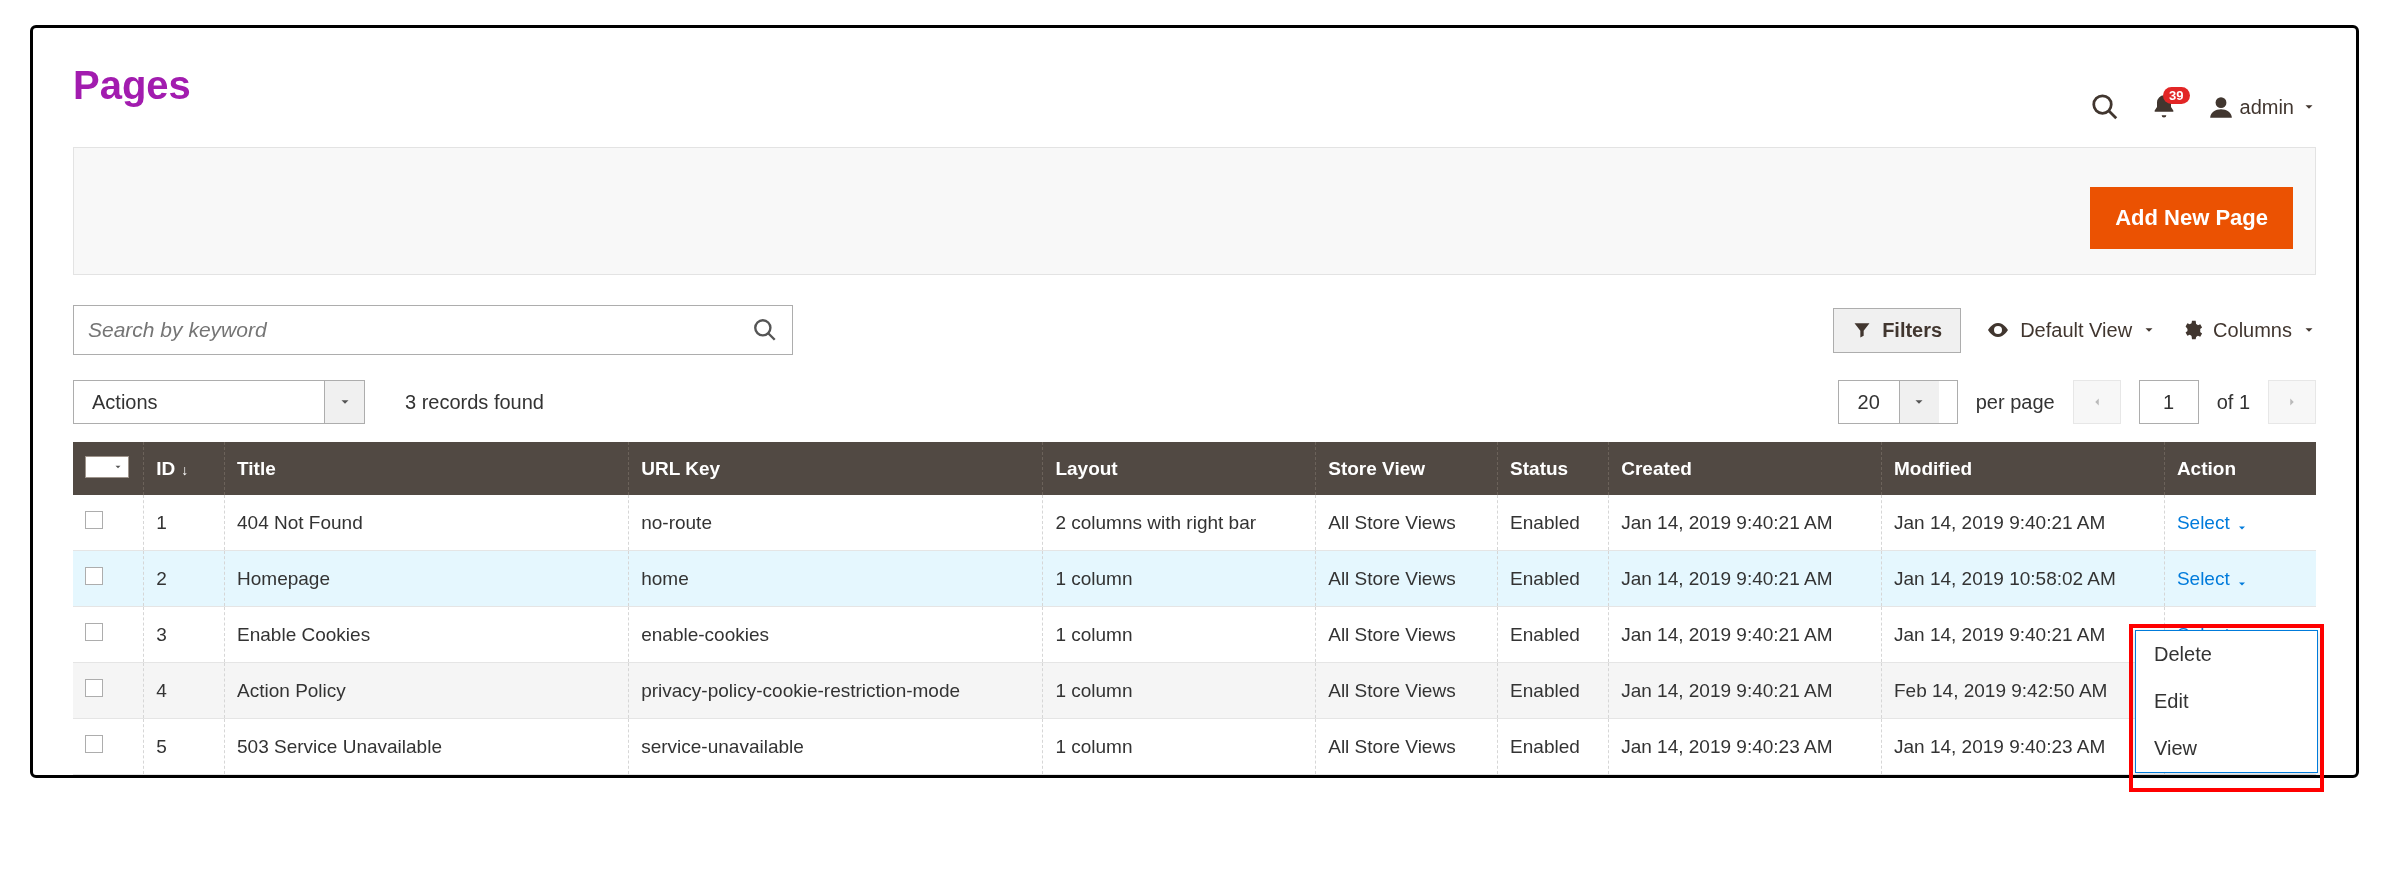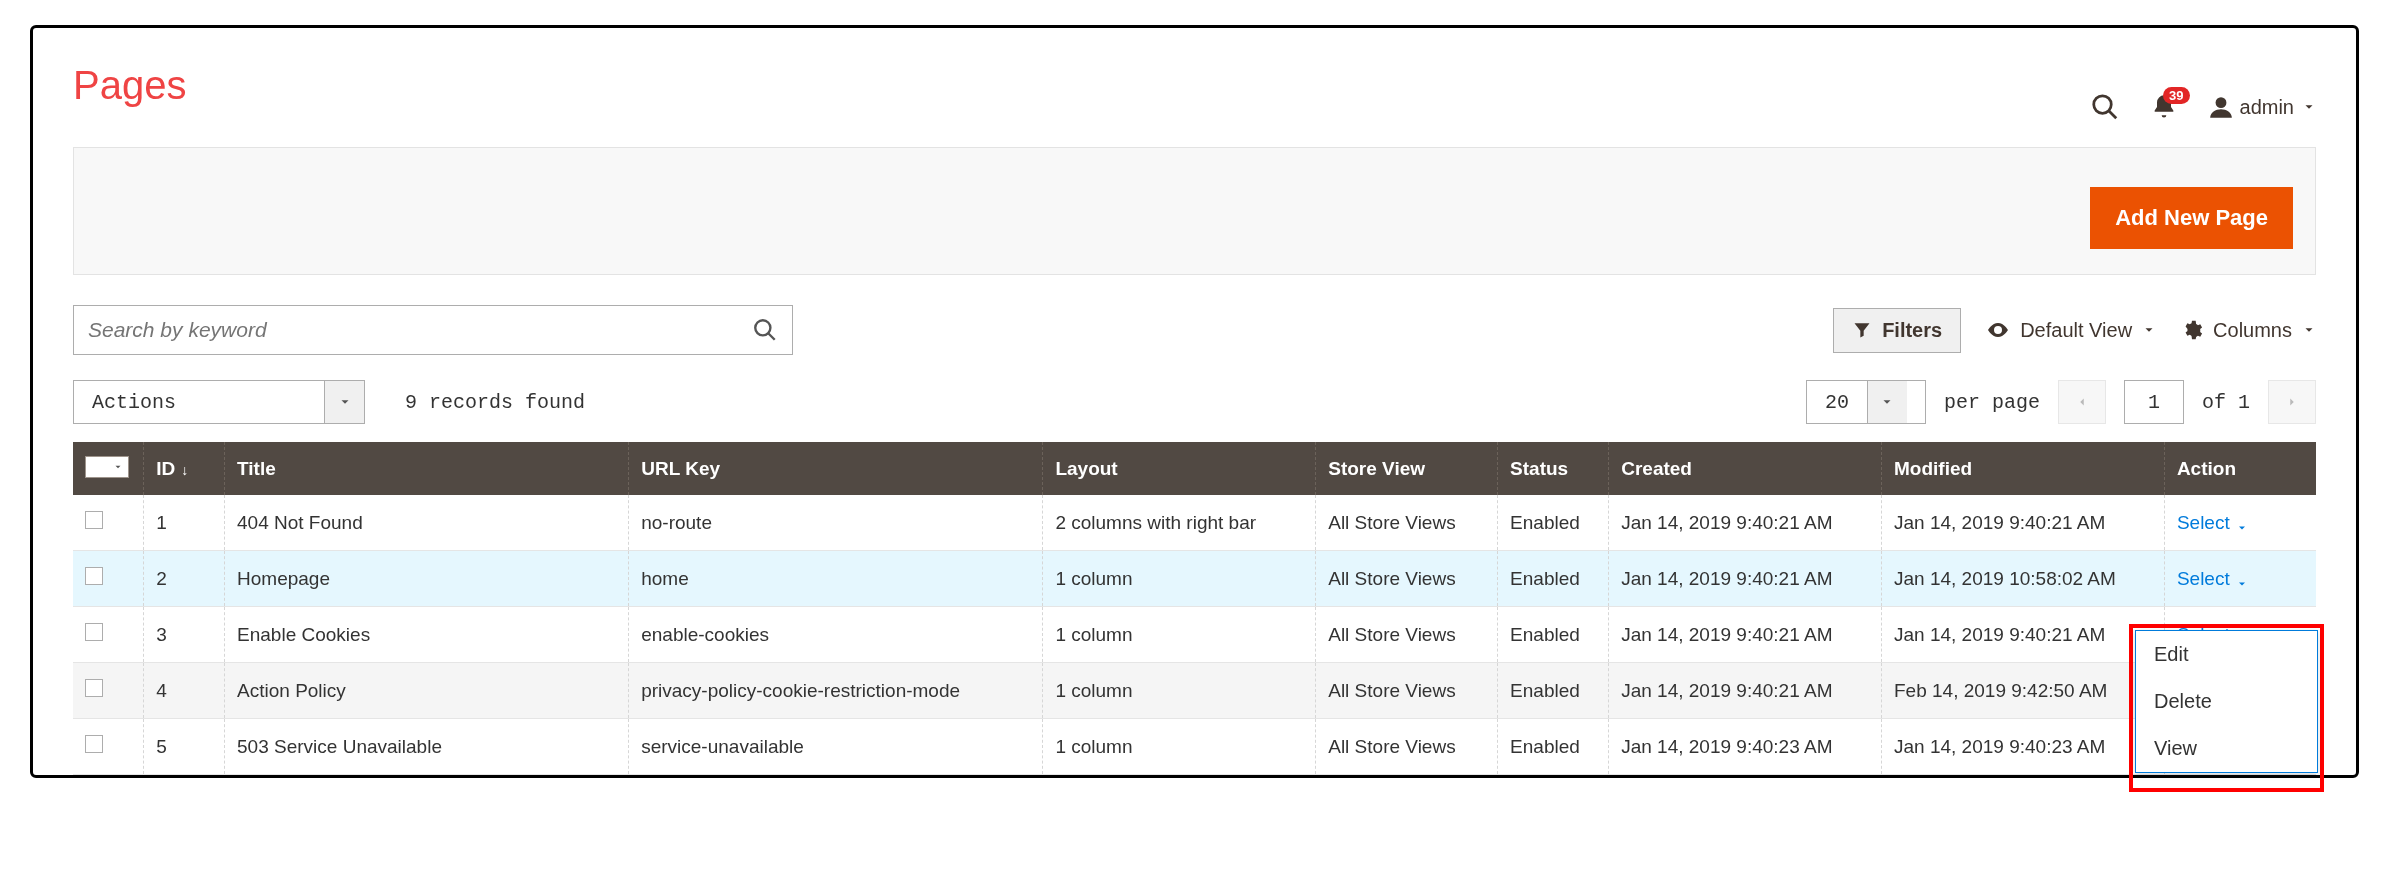--- a/index.html
+++ b/index.html
@@ -7,21 +7,21 @@
   font-family: 'Helvetica Neue', Helvetica, Arial, sans-serif;
   color: #333;
   background: #fff;
   padding: 25px 30px;
   width: 2389px;
 }
 .wrap { border: 3px solid #000; border-radius: 6px; padding: 20px 40px 0 40px; }
 
 
 .page-header { display: flex; align-items: center; justify-content: space-between; margin-bottom: 25px; }
-.page-title { font-size: 40px; font-weight: 400; color: #ef4444; }
+.page-title { font-size: 40px; font-weight: 700; color: #a21caf; }
 .header-right { display: flex; align-items: center; gap: 30px; }
 .icon-btn { cursor: pointer; display: inline-flex; align-items: center; position: relative; margin-top: 44px; }
 .notif-badge {
   position: absolute; top: -6px; right: -12px; background: #e22626; color: #fff;
   font-size: 13px; border-radius: 10px; padding: 1px 6px; font-weight: 700;
 }
 .admin-label { font-size: 20px; color: #41362f; margin-left: 6px; }
 
 
 .action-bar { background: #f8f8f8; border: 1px solid #e3e3e3; padding: 25px 22px; display: flex; justify-content: flex-end; margin-bottom: 30px; }
@@ -40,21 +40,21 @@
   border: none; outline: none; font-size: 21px; font-style: italic; color: #777; width: 100%;
 }
 .toolbar-right { display: flex; align-items: center; gap: 25px; }
 .btn-flat {
   border: 1px solid #adadad; background: #f0f0f0; padding: 10px 18px; font-size: 20px;
   display: inline-flex; align-items: center; gap: 10px; cursor: pointer; font-weight: 600; color: #41362f;
 }
 .view-item { display: inline-flex; align-items: center; gap: 10px; font-size: 20px; color: #41362f; cursor: pointer; }
 
 
-.grid-controls { display: flex; align-items: flex-start; justify-content: space-between; margin-bottom: 18px; font-family: Liberation Mono, monospace; }
+.grid-controls { display: flex; align-items: flex-start; justify-content: space-between; margin-bottom: 18px; }
 .gc-left { display: flex; align-items: center; gap: 40px; }
 .select-box {
   border: 1px solid #adadad; height: 44px; display: flex; align-items: stretch; background: #fff;
 }
 .select-box .sb-label {
   padding: 0 18px; display: flex; align-items: center; font-size: 20px; min-width: 250px;
 }
 .select-box .sb-arrow {
   border-left: 1px solid #adadad; background: #f0f0f0; width: 40px; display: flex;
   align-items: center; justify-content: center; cursor: pointer;
@@ -189,21 +189,21 @@
 <div class="grid-controls">
   <div class="gc-left">
     <div class="select-box">
       <span class="sb-label">Actions</span>
       <span class="sb-arrow">
         <svg width="14" height="14" viewBox="0 0 24 24" fill="#555">
               <path d="M6 9l6 6 6-6z"></path>
             </svg>
       </span>
     </div>
-    <span class="records-found">9 records found</span>
+    <span class="records-found">3 records found</span>
   </div>
   <div class="gc-right">
     <div class="select-box" style="width:120px">
       <span class="sb-label" style="min-width:60px;justify-content:center">20</span>
       <span class="sb-arrow">
         <svg width="14" height="14" viewBox="0 0 24 24" fill="#555">
               <path d="M6 9l6 6 6-6z"></path>
             </svg>
       </span>
     </div>
@@ -317,19 +317,19 @@
             <td>Jan 14, 2019 9:40:23 AM</td>
             <td><span class="action-link">Select <svg width="12" height="12" viewBox="0 0 24 24" fill="#007bdb">
                   <path d="M6 9l6 6 6-6z"></path>
                 </svg></span></td>
           </tr>
         </tbody>
 </table>
 
 <div class="dropdown-highlight" style="top:182px; right:-8px; width:195px; height:168px;"></div>
 <div class="dropdown" style="top:188px; right:-2px; width:183px;">
+  <div>Delete</div>
   <div>Edit</div>
-  <div>Delete</div>
   <div>View</div>
 </div>
 </div>
 
 </div>
 
 </body></html>

